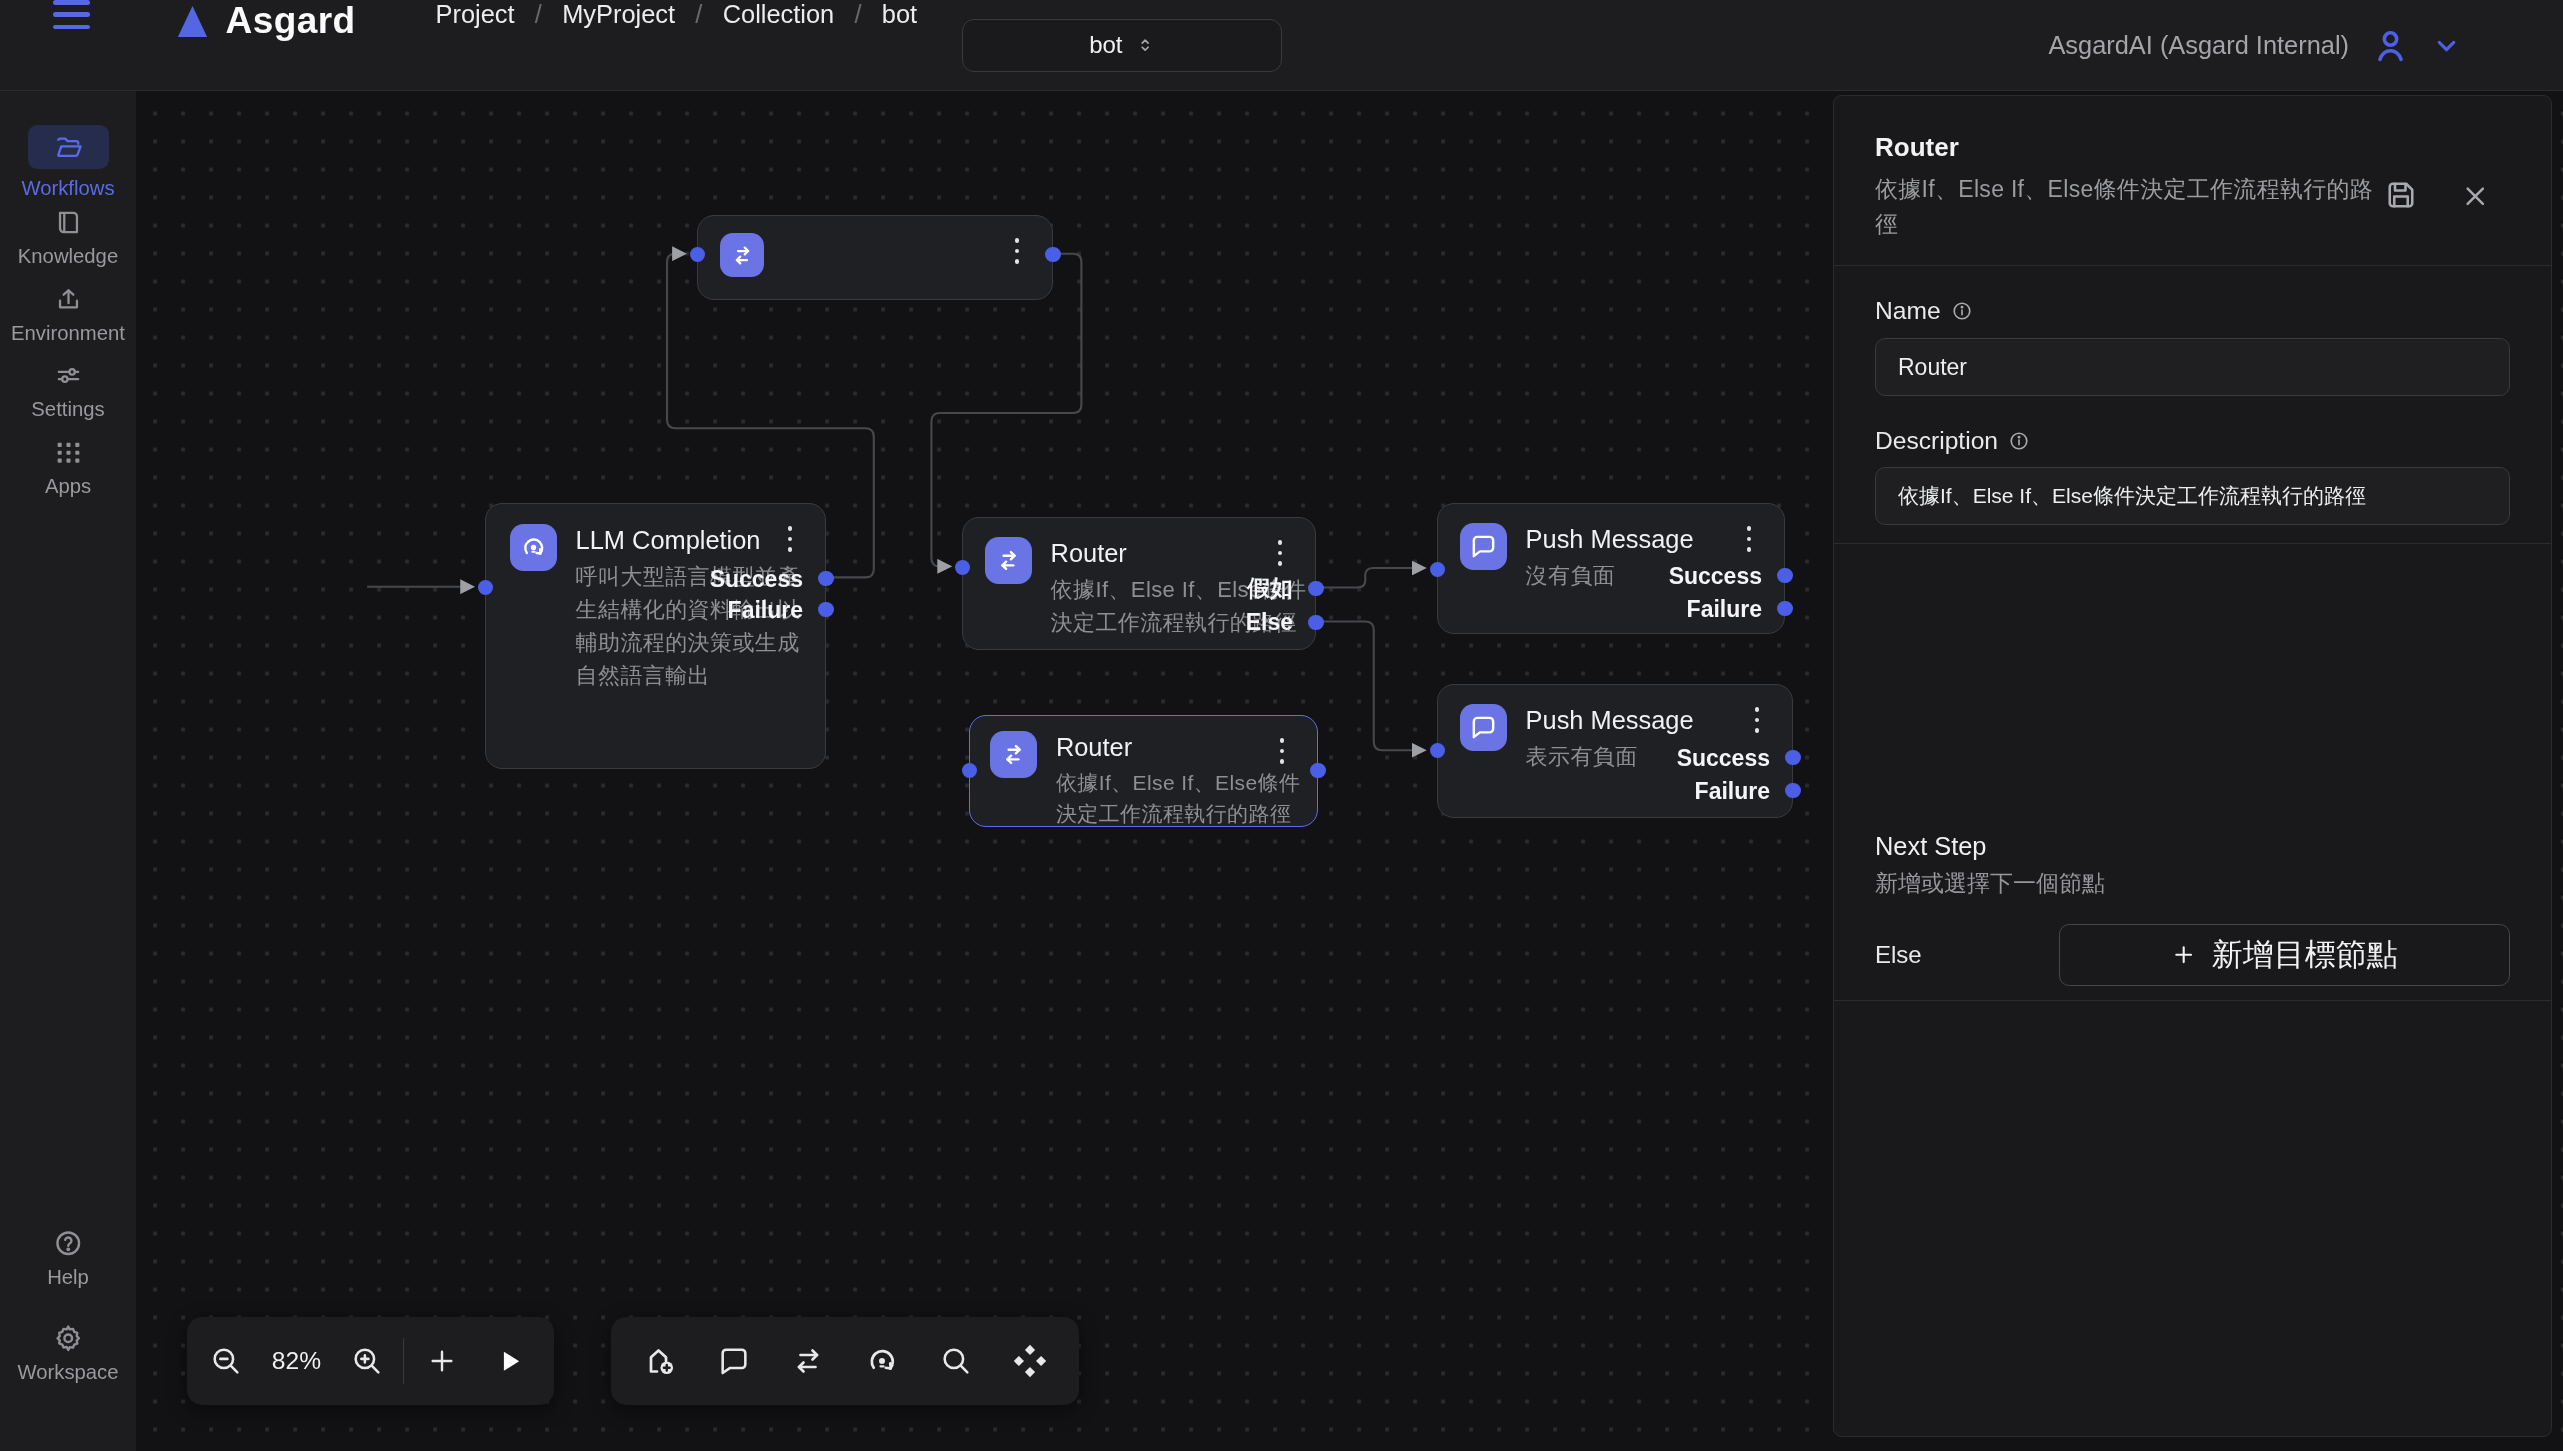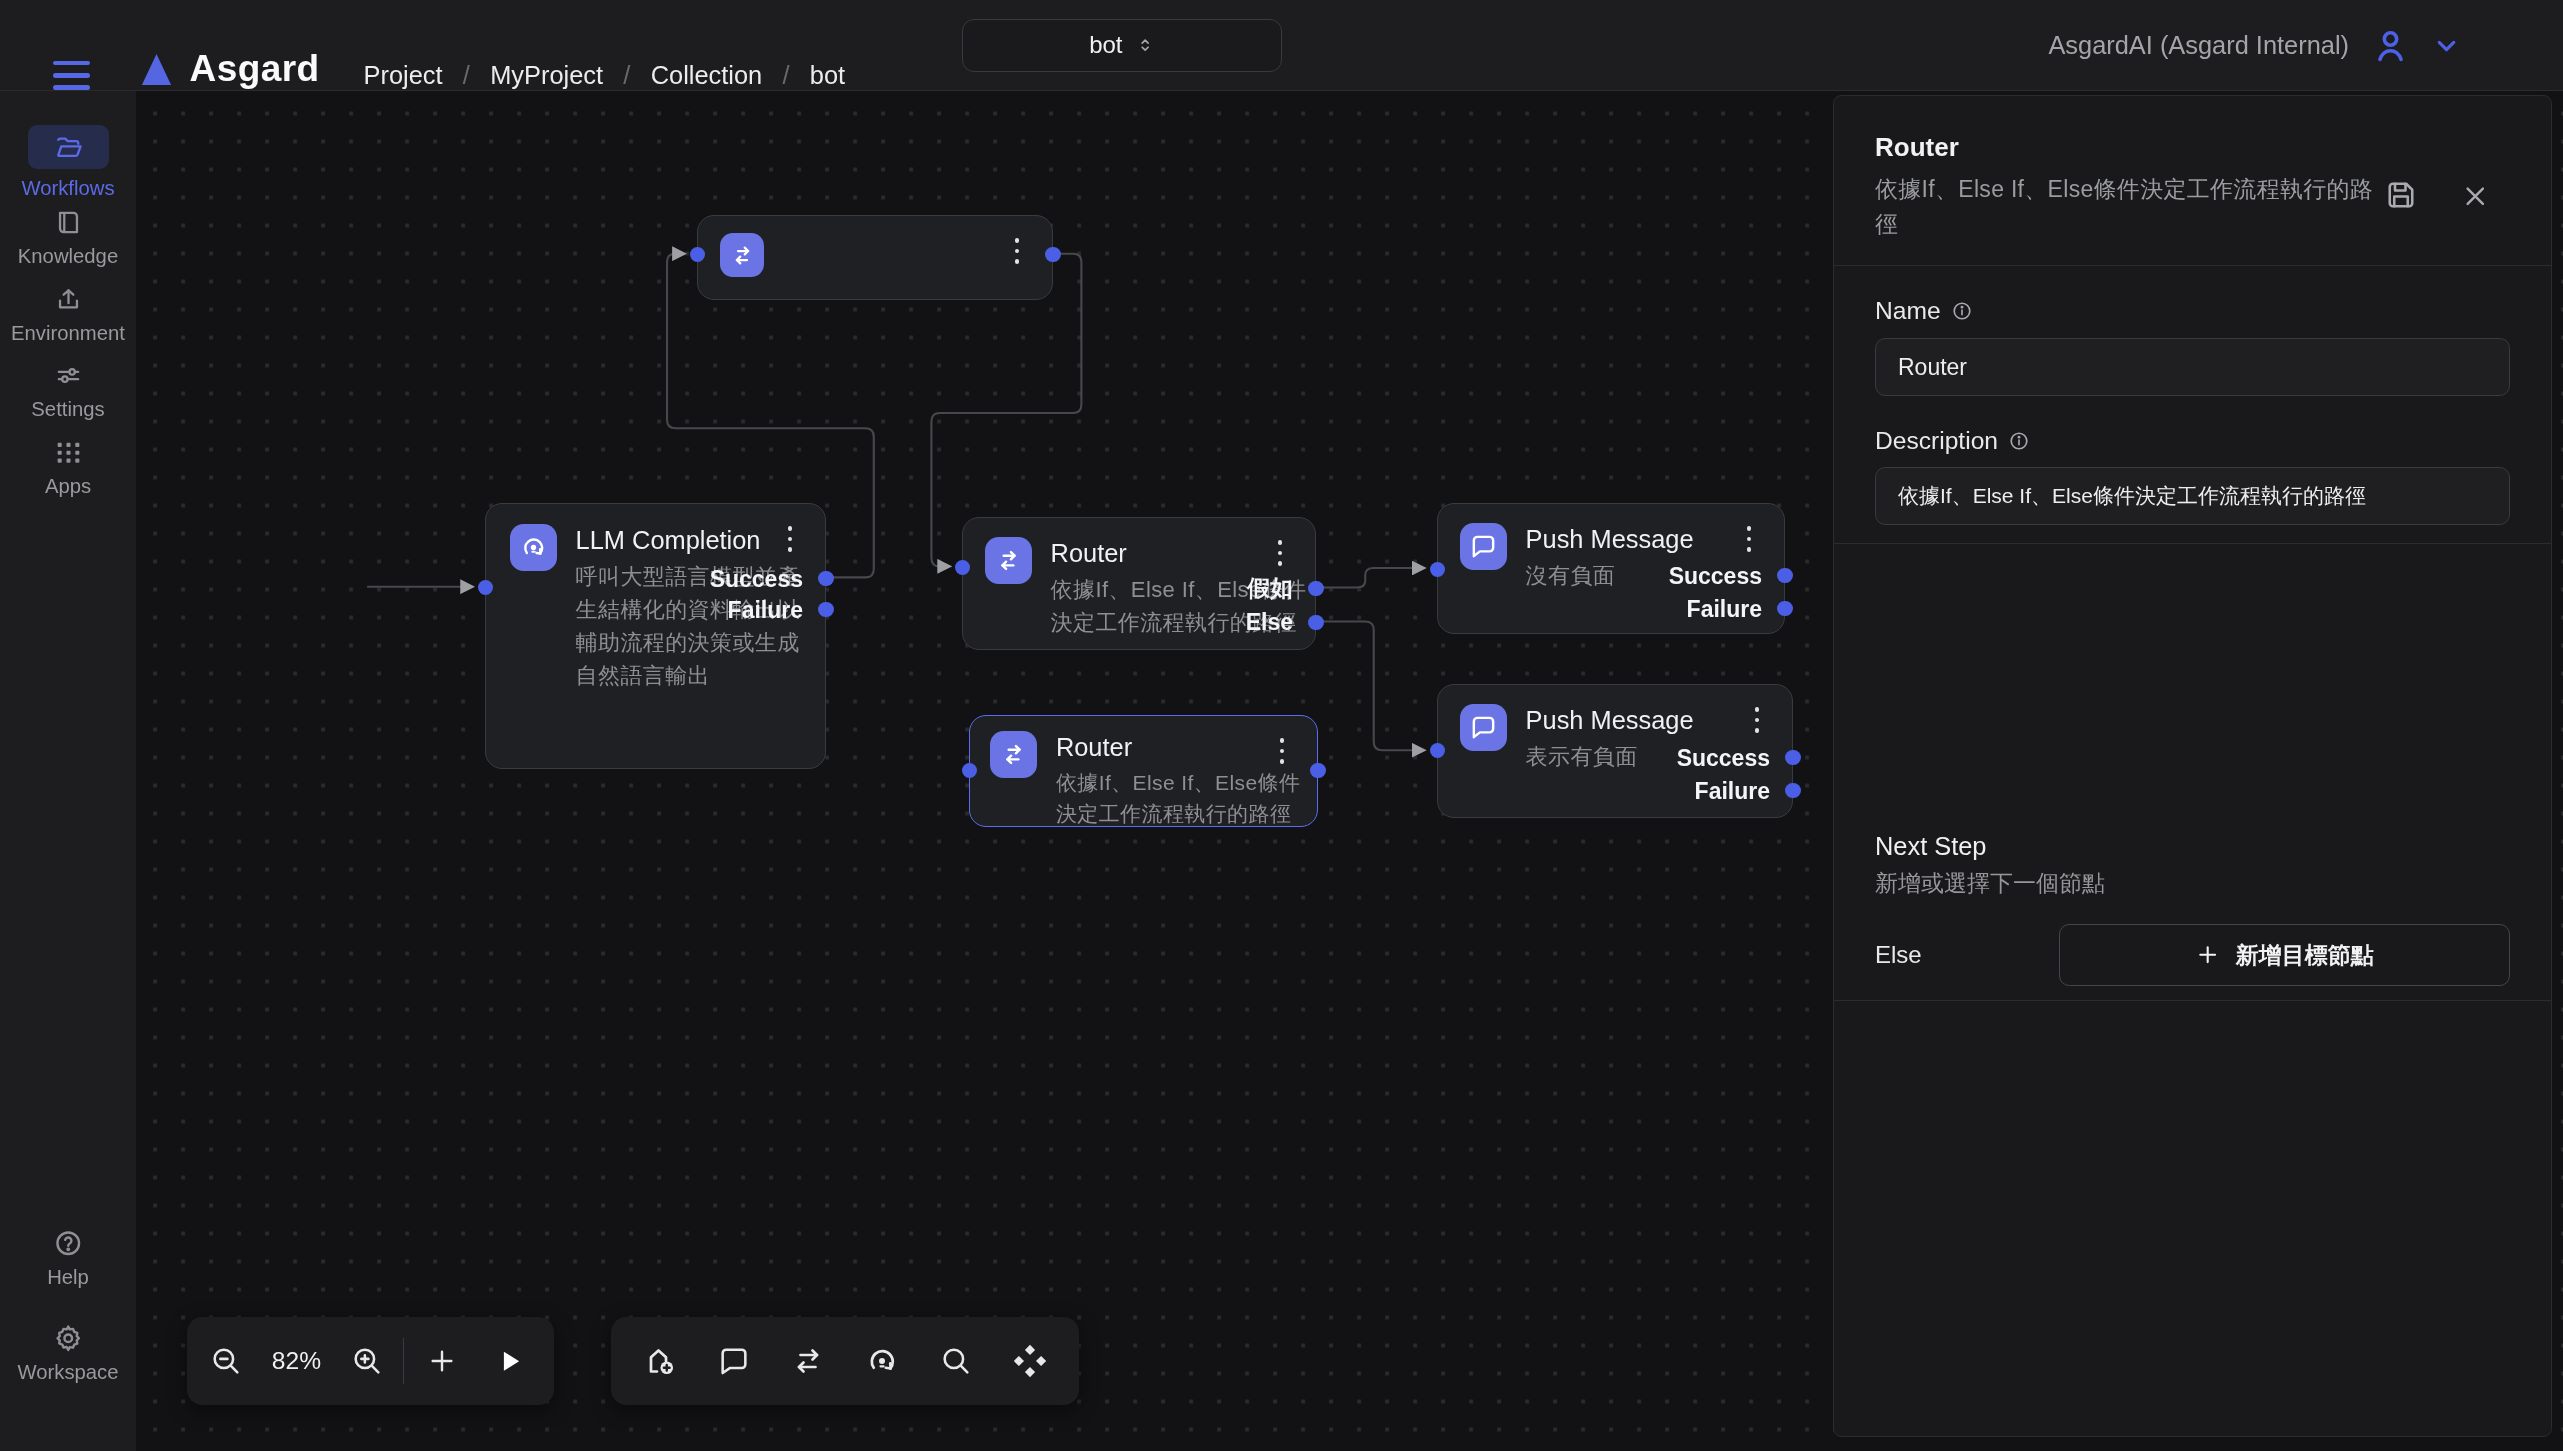--- a/index.html
+++ b/index.html
@@ -34,21 +34,21 @@
   .dot{position:absolute;width:15.3px;height:15.3px;border-radius:50%;background:#4a5fe6;z-index:3;}
   .port{position:absolute;right:22px;transform:translateY(-50%);font-size:23px;font-weight:700;color:#f5f5f7;white-space:nowrap;z-index:2;}
   
   .float-bar{position:absolute;z-index:5;background:#1d1d20;border-radius:15.3px;
     display:flex;align-items:center;box-shadow:0 5.1px 20.3px rgba(0,0,0,.45);}
   .tb-item{display:flex;align-items:center;justify-content:center;width:73px;height:100%;cursor:pointer;color:#e8e8ea;}
   .tb-sep{width:1.7px;height:46px;background:#3a3a3e;margin:0 5.1px;}
   .zoom-level{font-size:24.6px;color:#f0f0f2;width:81px;text-align:center;}
   
   #topbar{position:absolute;left:0;top:0;width:2563px;height:91px;background:#1d1d1f;
-    border-bottom:0.8px solid #2c2c2f;z-index:10;display:flex;align-items:flex-end;}
+    border-bottom:0.8px solid #2c2c2f;z-index:10;display:flex;align-items:flex-start;gap:36px;}
   .burger{margin-left:53px;width:37px;display:flex;flex-direction:column;gap:7.6px;cursor:pointer;}
   .burger i{height:4.7px;border-radius:2.5px;background:#5668e6;display:block;}
   .burger i:nth-child(2){width:100%;}.burger i:nth-child(1){width:100%;}.burger i:nth-child(3){width:100%;}
   .brand{display:flex;align-items:center;gap:13.6px;margin-left:47px;}
   .brand-name{font-size:37px;font-weight:600;letter-spacing:0.4px;color:#fafafa;}
   .crumbs{display:flex;align-items:center;gap:20.3px;margin-left:44px;font-size:25.4px;color:#ececee;}
   .crumb{cursor:pointer;}
   .crumb-sep{color:#6a6a6e;}
   .wf-select{position:absolute;left:962px;top:18.6px;width:320px;height:53px;border:1.3px solid #3a3a3e;
     border-radius:12px;background:#1a1a1c;display:flex;align-items:center;justify-content:center;gap:12px;
@@ -82,21 +82,21 @@
   .prop-row{display:flex;gap:22px;margin-top:18.6px;}
   .prop-select{width:209px;height:61px;border:1.3px solid #3b3b3f;border-radius:10.2px;background:#1f1f22;
     display:flex;align-items:center;justify-content:space-between;padding:0 18.6px 0 22px;cursor:pointer;}
   .prop-select span{font-size:23px;color:#eceded;}
   .prop-input{flex:1;height:61px;}
   .p-next{top:702px;height:203px;}
   .next-row{display:flex;align-items:center;justify-content:space-between;margin-top:25.4px;}
   .branch-label{font-size:24px;color:#e9e9eb;}
   .add-target{width:451px;height:62px;border:1.3px solid #46464a;border-radius:10.2px;background:transparent;
     display:flex;align-items:center;justify-content:center;gap:15.3px;cursor:pointer;color:#f2f2f4;}
-  .add-target span{font-size:23px;font-weight:700;}
+  .add-target span{font-size:31px;font-weight:400;}
   .pad-t40{padding-top:34px;}
   svg{display:block;}
 </style>
 </head>
 <body>
 
 <div id="app">
 
   <div id="canvas">
 

